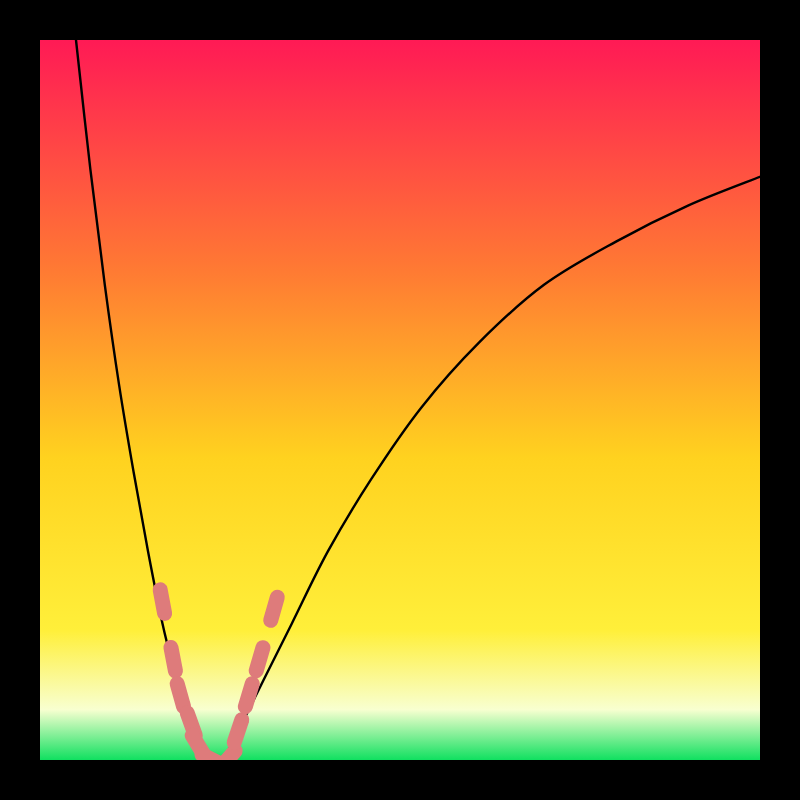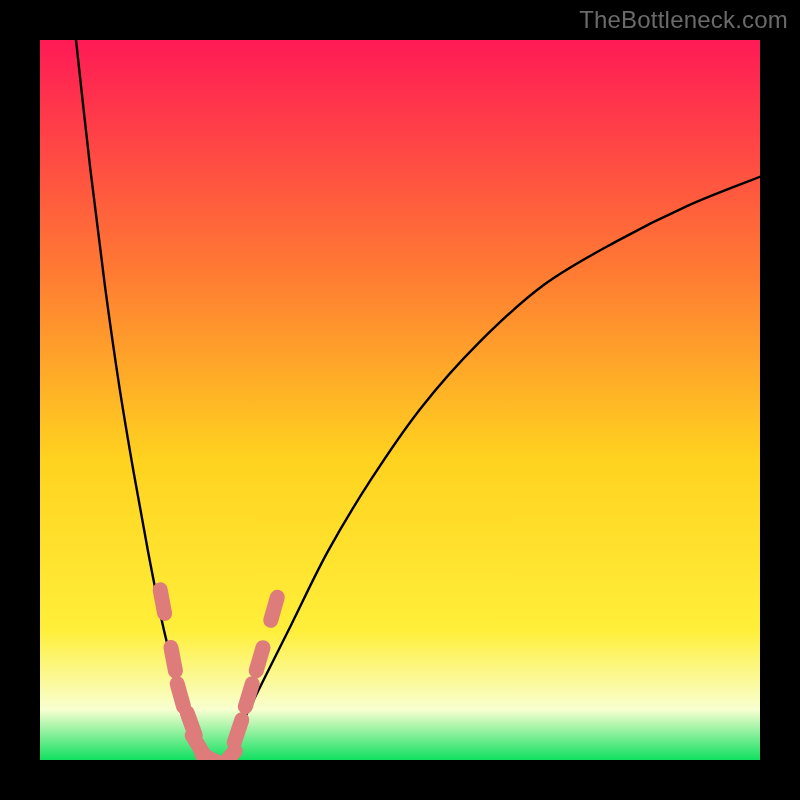--- a/index.html
+++ b/index.html
@@ -51,21 +51,20 @@
     width: 720px;
     height: 720px;
     overflow: visible;
   }
 </style>
 </head>
 <body>
 
 <div class="frame">
 
-  <div class="watermark">TheBottleneck.com</div>
 
   <div class="plot-area">
     <svg class="gradient" viewBox="0 0 720 720" preserveAspectRatio="none">
       <defs>
         <linearGradient id="bg" x1="0" y1="0" x2="0" y2="1">
           <stop offset="0%" stop-color="#ff1a55"></stop>
           <stop offset="32%" stop-color="#ff7a33"></stop>
           <stop offset="58%" stop-color="#ffd21f"></stop>
           <stop offset="82%" stop-color="#ffef3a"></stop>
           <stop offset="93%" stop-color="#f8ffd0"></stop>

